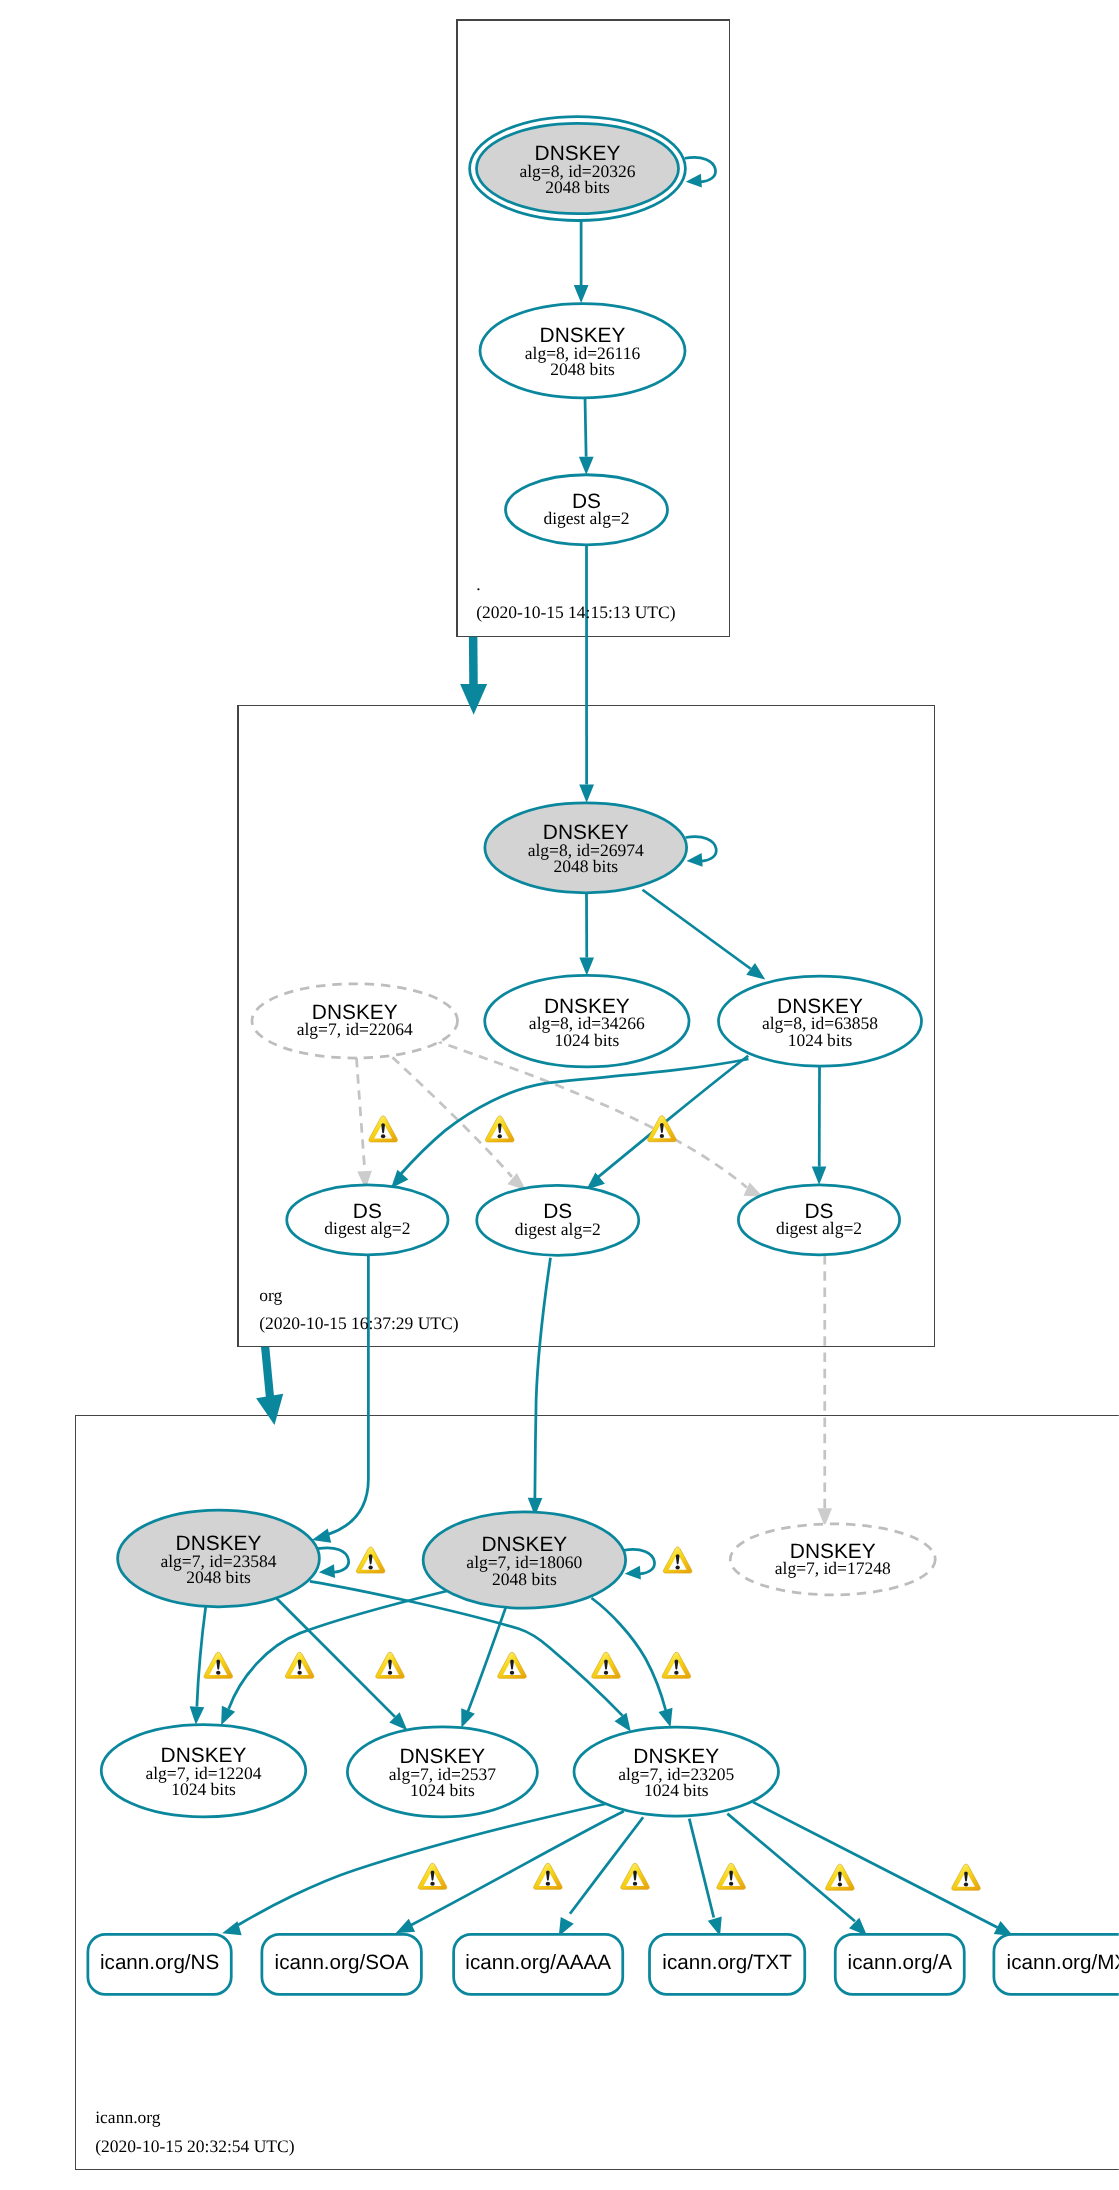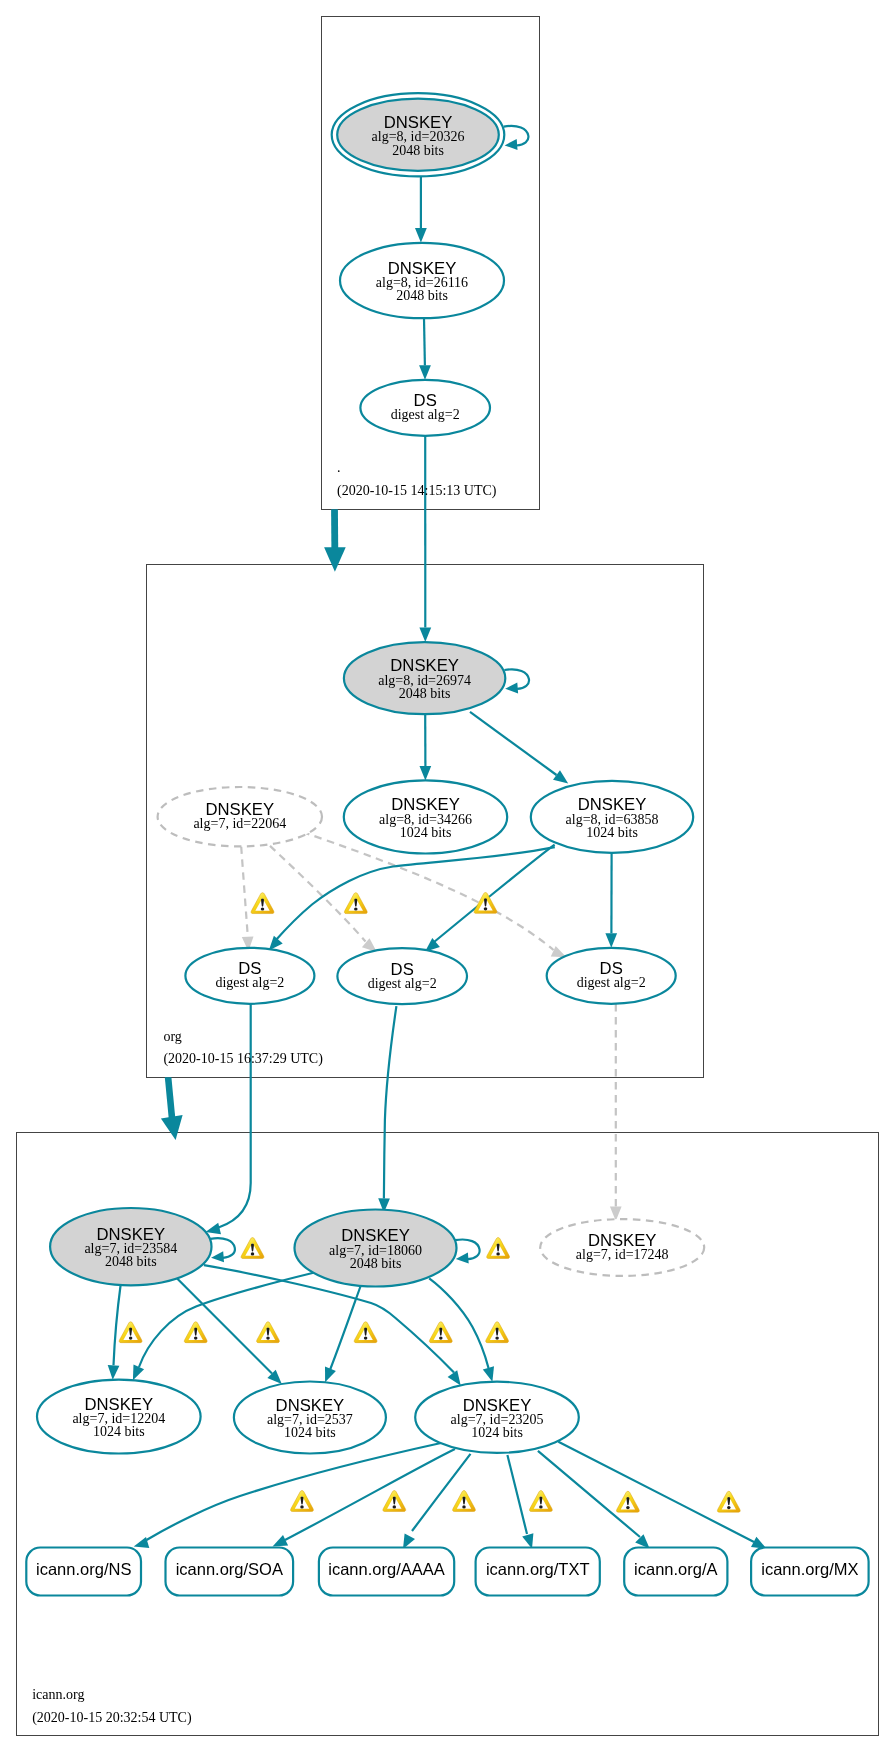--- a/index.html
+++ b/index.html
@@ -1,18 +1,18 @@
 <!DOCTYPE html>
 <html><head>
 <meta charset="utf-8">
 <title>DNSSEC Authentication Chain</title>
 <style>
 html,body{margin:0;padding:0;background:#ffffff;}
 body{width:895px;height:1752px;overflow:hidden;font-family:"Liberation Sans", sans-serif;}
-#canvas{position:relative;width:776px;height:1752px;}
+#canvas{position:relative;width:776px;height:1752px;padding-left:44px;}
 svg#graph{display:block;}
 .cluster-box{fill:none;stroke:#444444;stroke-width:1;shape-rendering:crispEdges;}
 .nd-secure{stroke:#0a879c;stroke-width:2.2;}
 .nd-insecure{stroke:#bdbdbd;stroke-width:2.2;stroke-dasharray:7.5 5.5;}
 .fl-key{fill:#d3d3d3;}
 .fl-none{fill:#ffffff;}
 .eg-secure{stroke:#0a879c;stroke-width:2.2;fill:none;}
 .eg-insecure{stroke:#c4c4c4;stroke-width:2.2;fill:none;stroke-dasharray:7.5 5.5;}
 .ah-secure{fill:#0a879c;stroke:none;}
 .ah-insecure{fill:#cccccc;stroke:none;}

